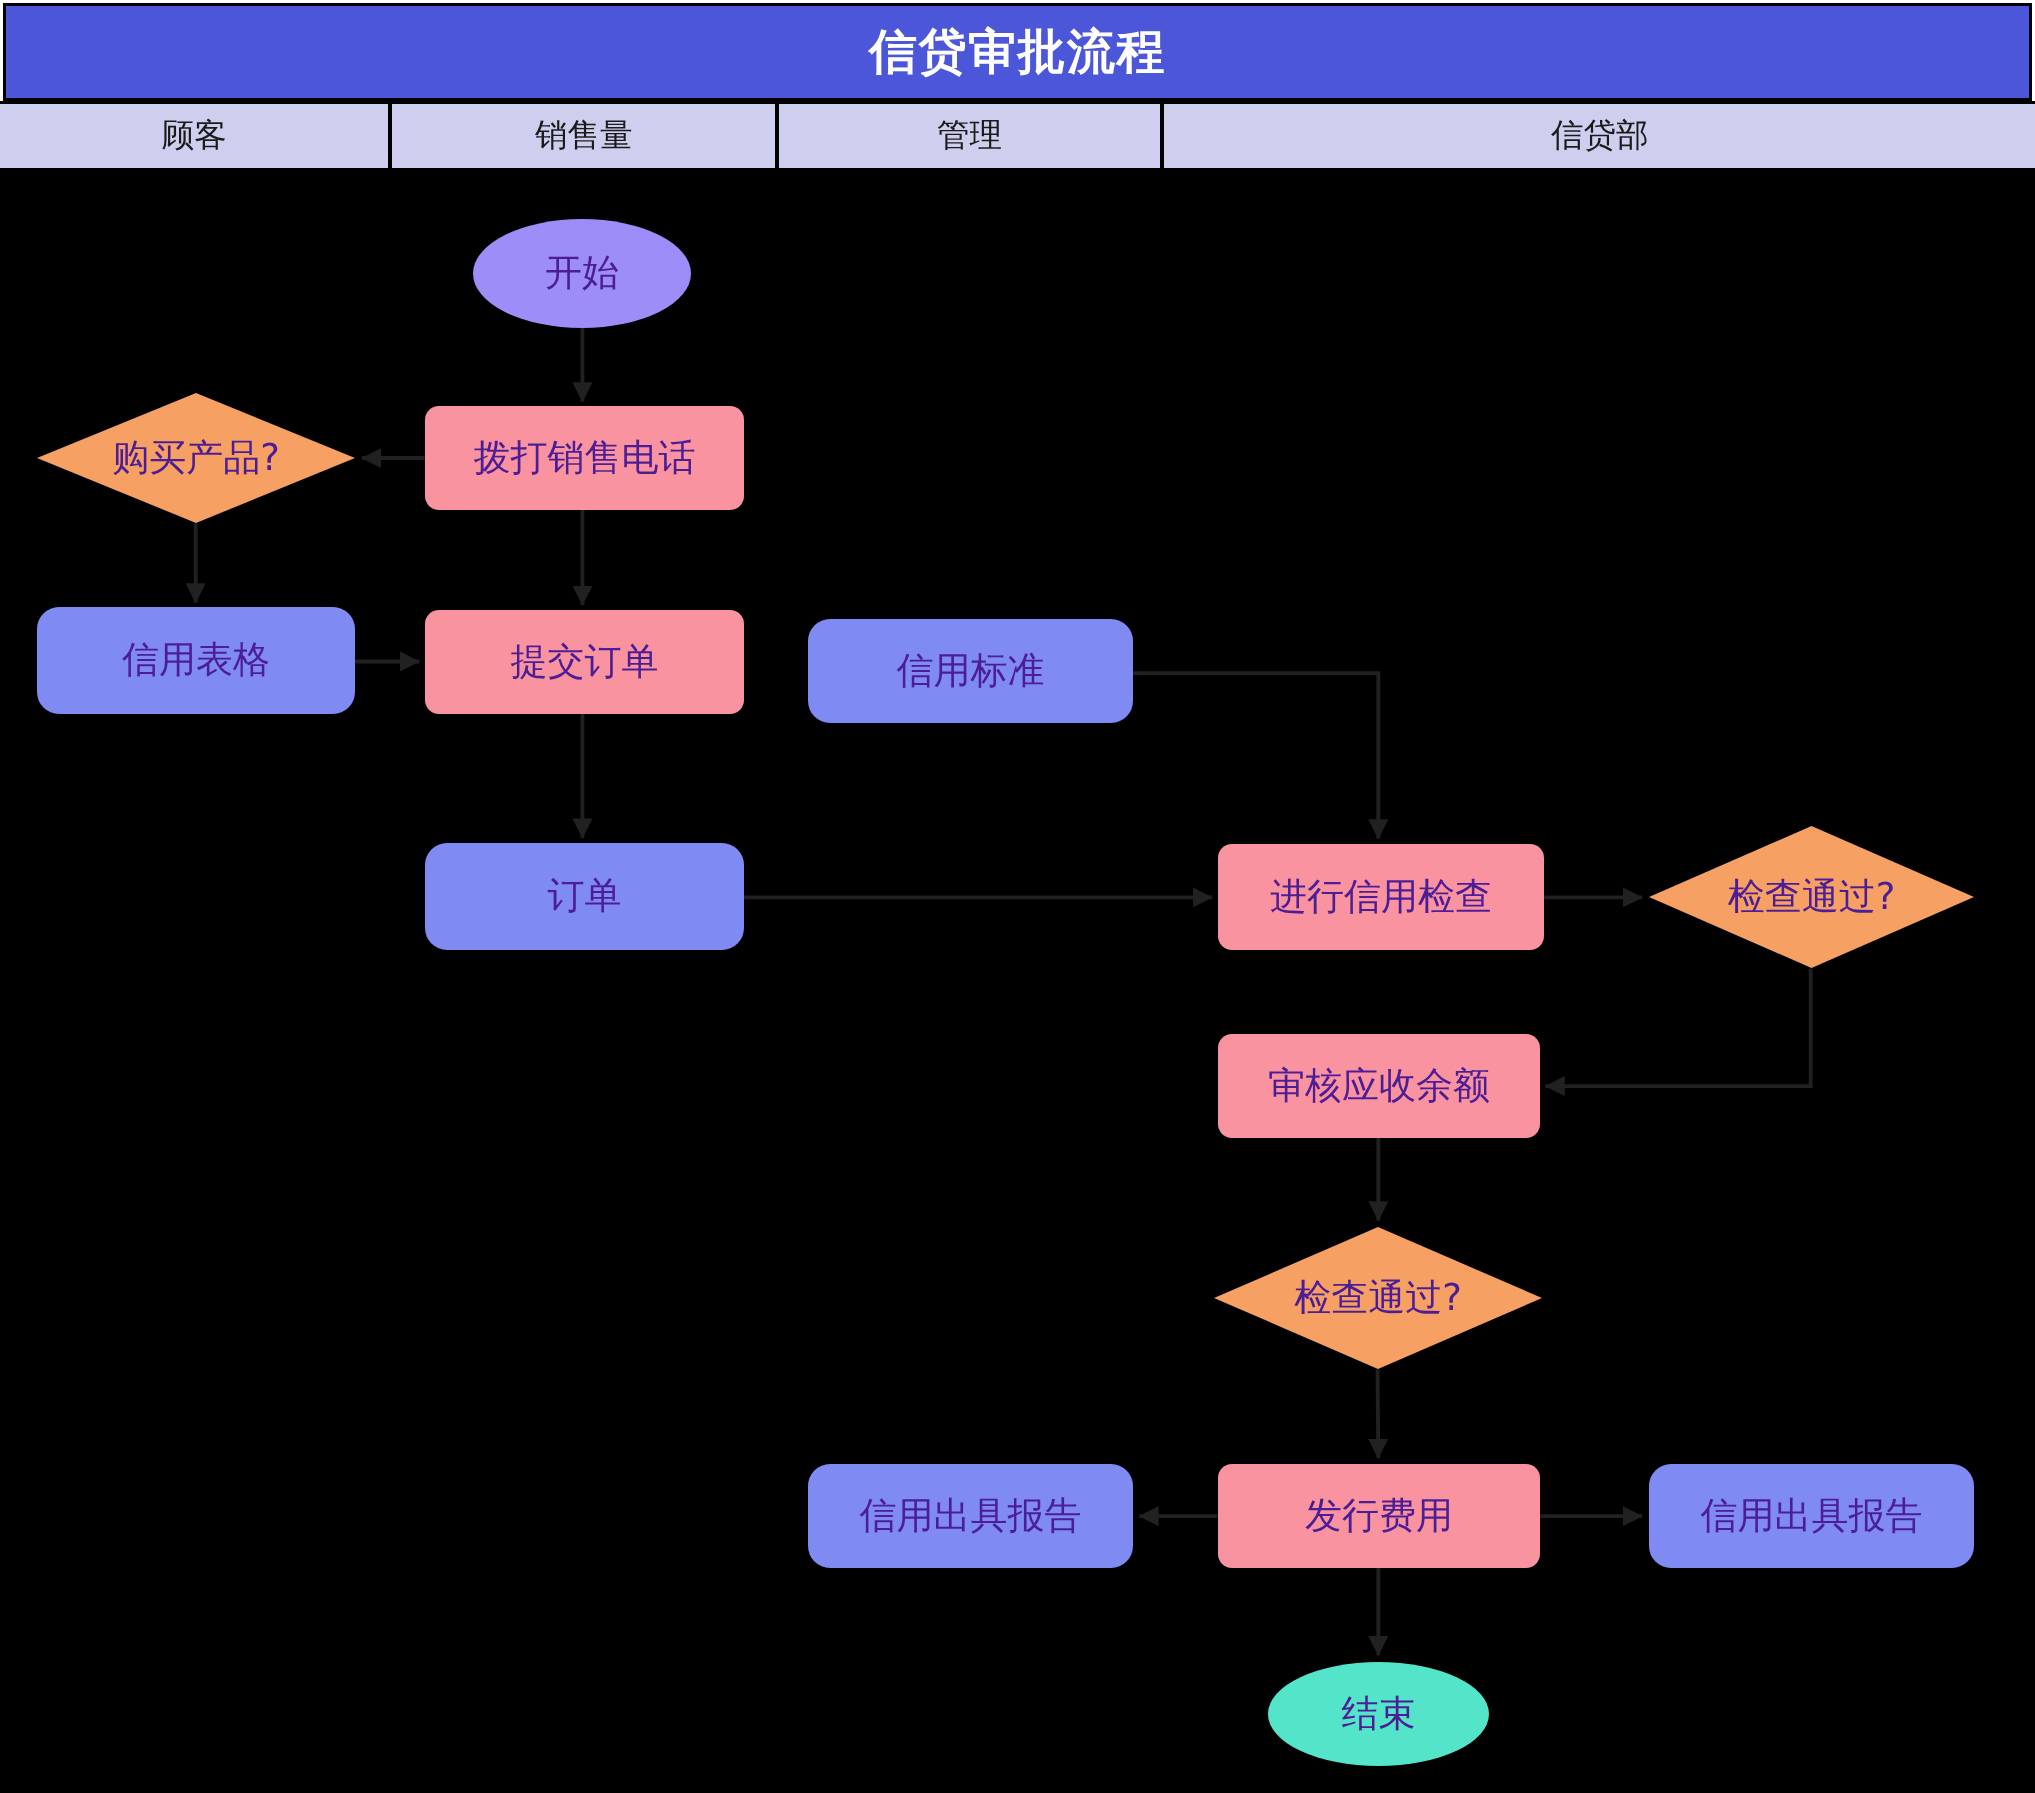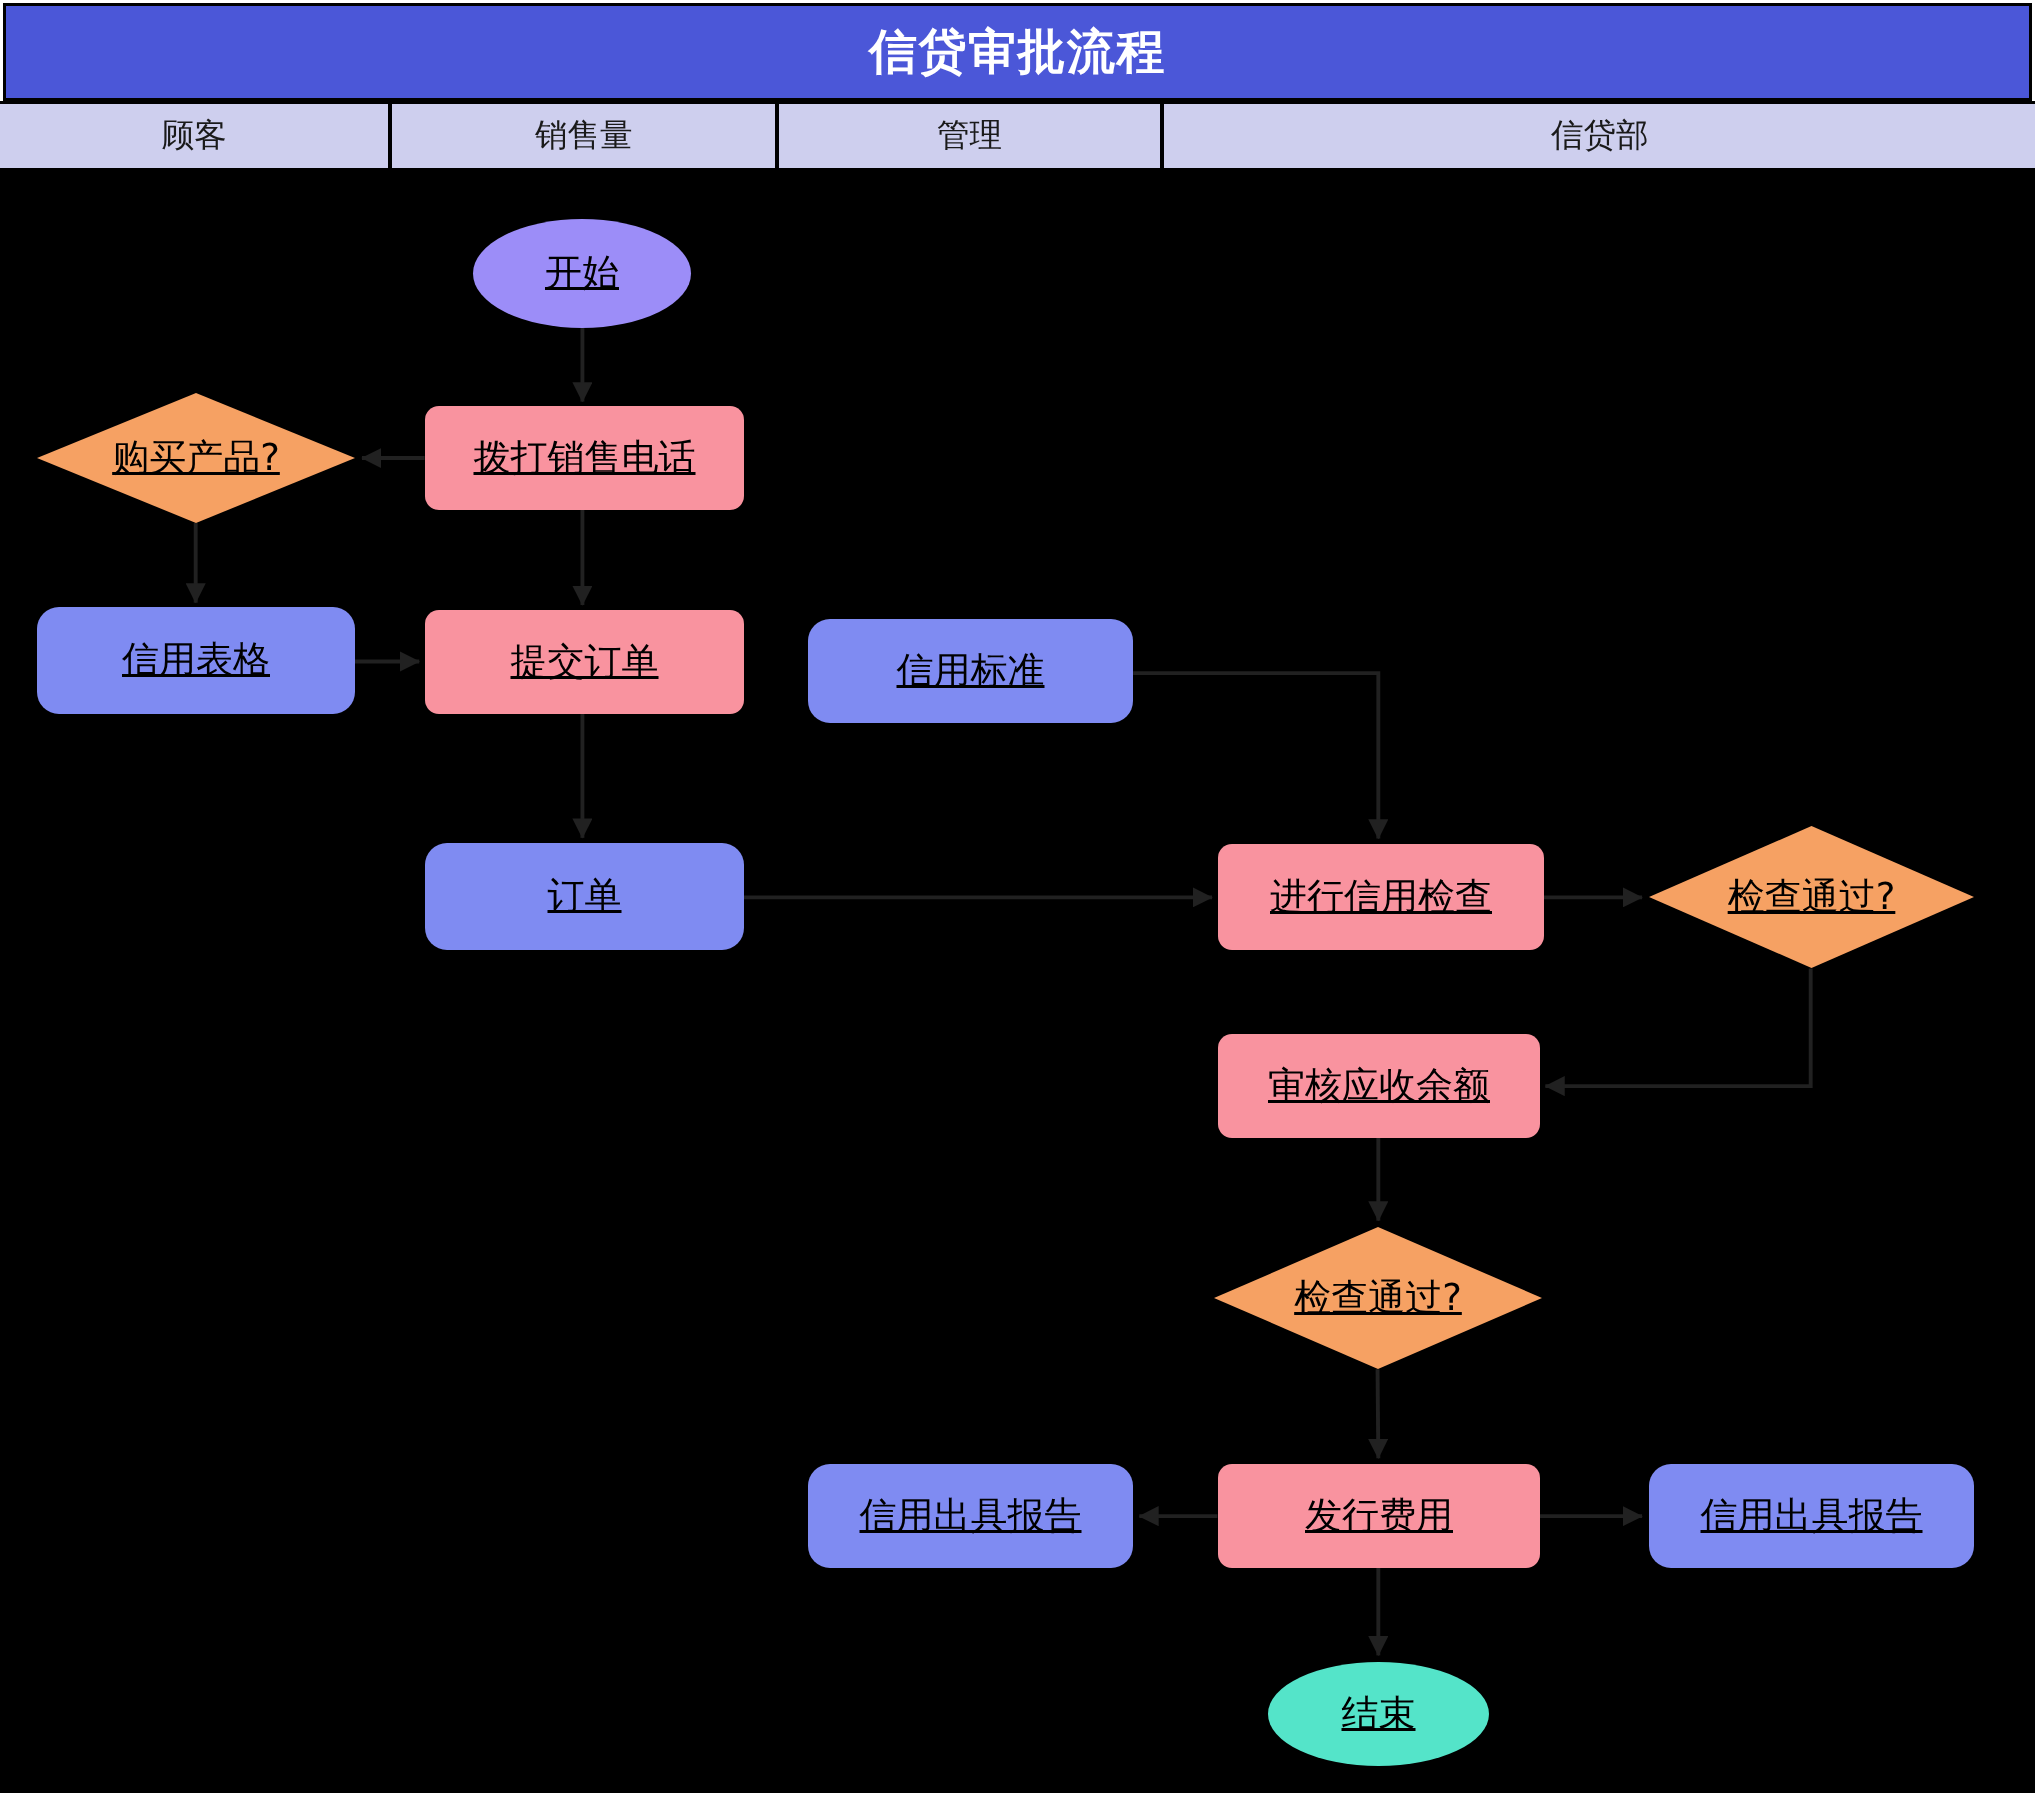--- a/index.html
+++ b/index.html
@@ -29,21 +29,21 @@
     display:flex;align-items:center;justify-content:center;
     color:#1a1a1a;font-size:32.5px;
   }
   .lane-c0{width:389px;} .lane-c1{width:383px;} .lane-c2{width:382px;} .lane-c3{width:872px;}
   
   .flow{position:absolute;left:0;top:0;width:2035px;height:1794px;}
   svg.wires{position:absolute;left:0;top:0;}
   .node{
     position:absolute;box-sizing:border-box;
     display:flex;align-items:center;justify-content:center;
-    font-size:37px;color:#000000;line-height:1.1;text-decoration:underline;
+    font-size:37px;color:#4c1d95;line-height:1.1;
   }
   .proc{border-radius:14px;background:#F9939F;}
   .data{border-radius:22px;background:#7F8BF2;}
   .term-start{border-radius:50%;background:#9C8DF8;}
   .term-end{border-radius:50%;background:#54E4C9;}
   .decision{
     background:#F6A163;
     clip-path:polygon(50% 0,100% 50%,50% 100%,0 50%);
   }
 </style>

